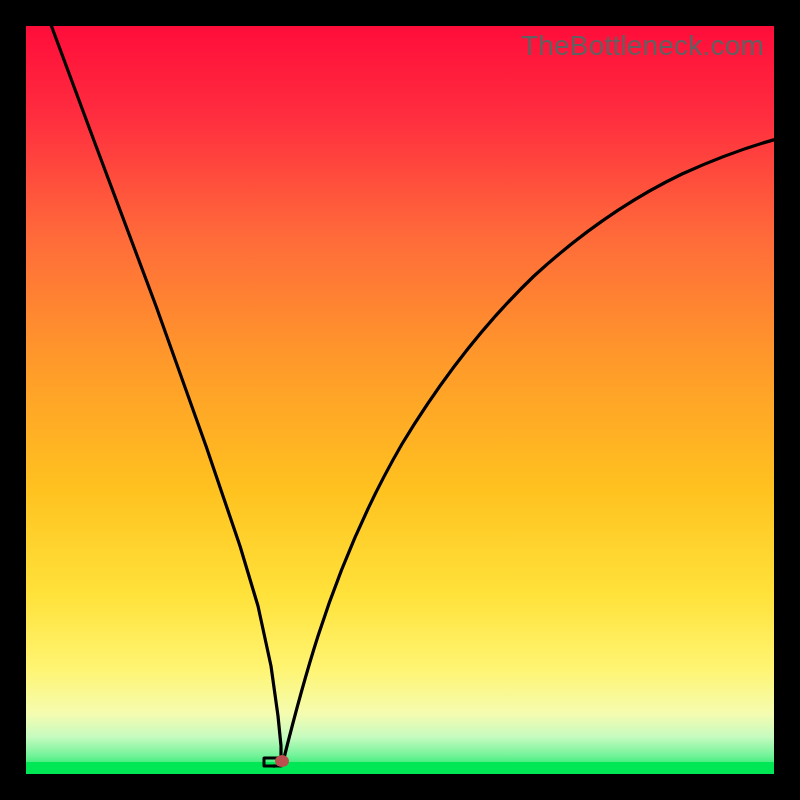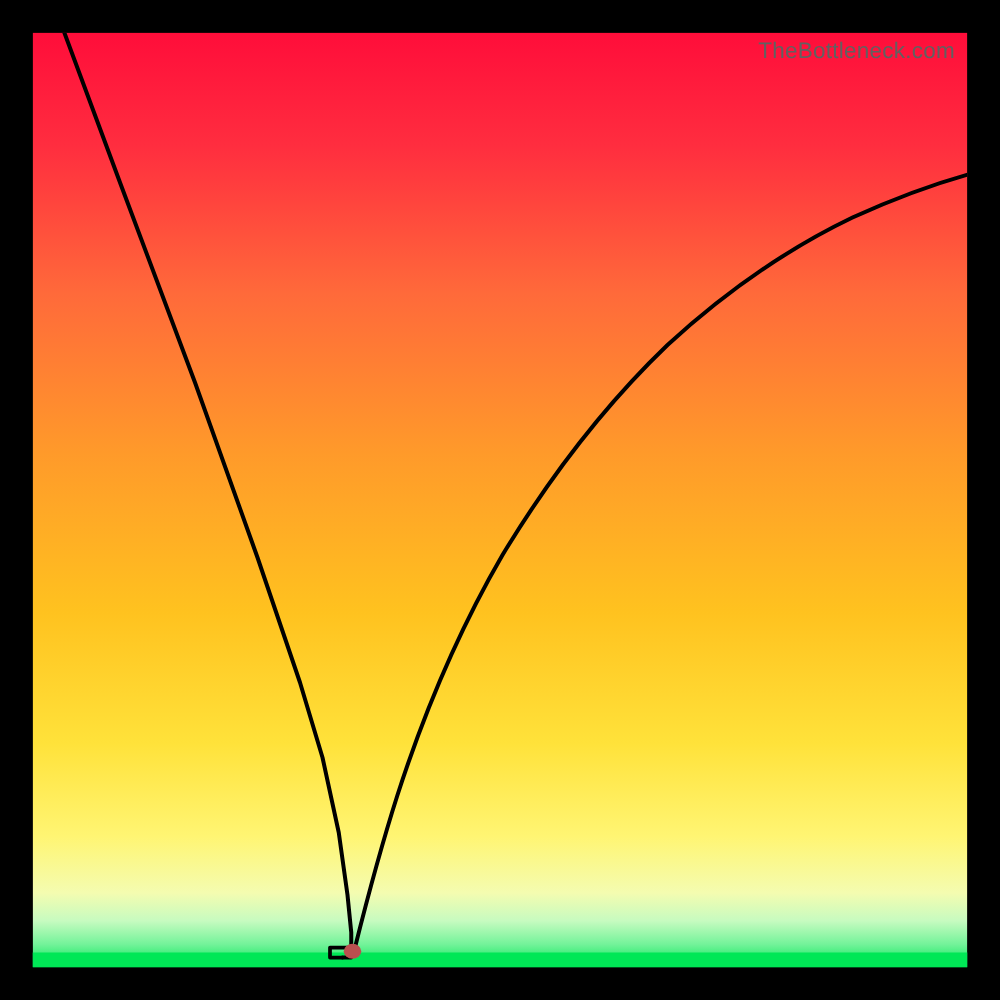--- a/index.html
+++ b/index.html
@@ -21,21 +21,21 @@
     left: 26px;
     top: 26px;
     width: 748px;
     height: 748px;
     overflow: hidden;
   }
   .watermark {
     position: absolute;
     top: 4px;
     right: 10px;
-    font-size: 18px;
+    font-size: 28px;
     font-weight: 500;
     color: #616161;
     letter-spacing: 0.2px;
     z-index: 20;
   }
   svg.gradient {
     position: absolute;
     left: 0;
     top: 0;
     width: 748px;

